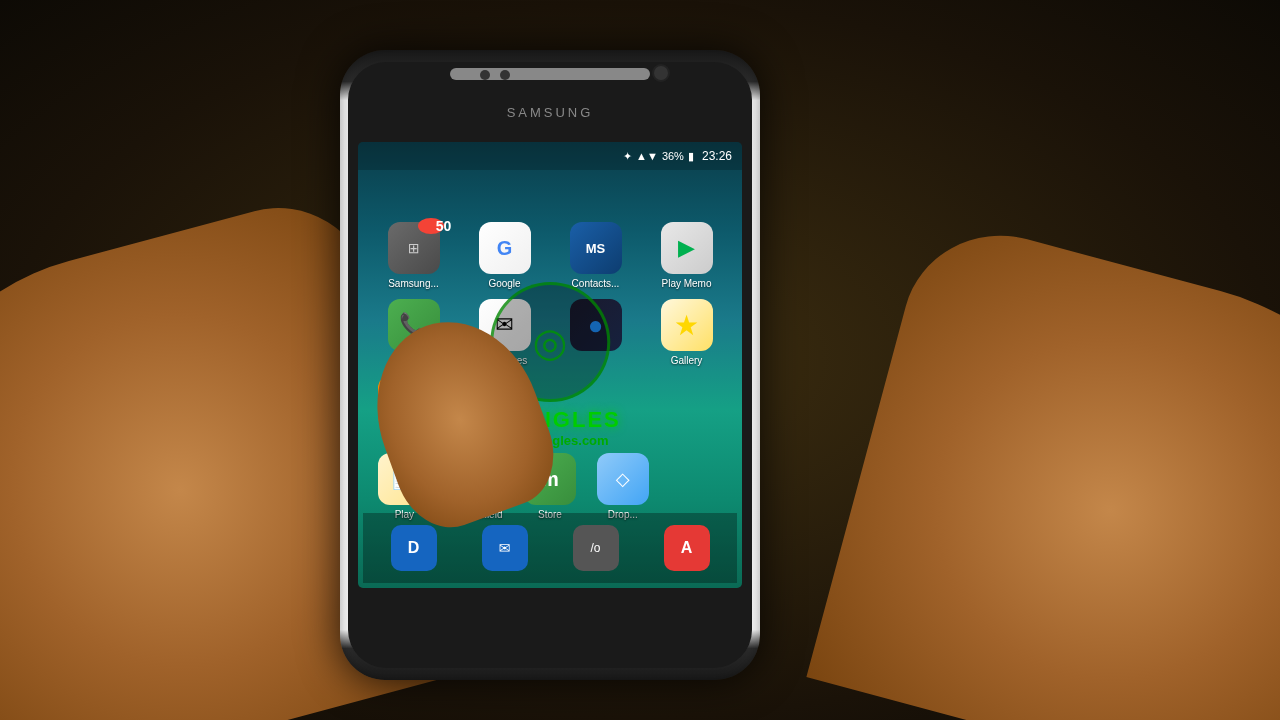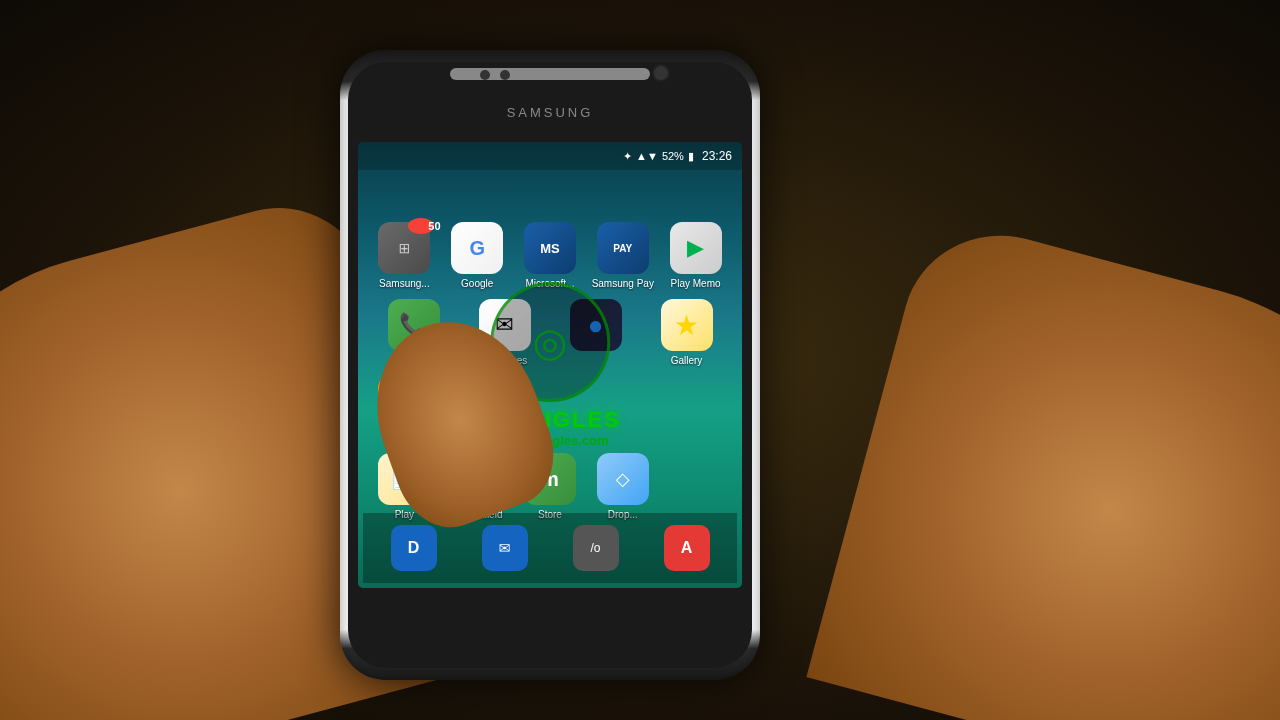--- a/index.html
+++ b/index.html
@@ -332,21 +332,21 @@
       font-size: 20px;
     }
 
     
     .badge {
       position: absolute;
       top: -4px;
       right: -4px;
       background: #f44336;
       color: white;
-      font-size: 11px;
+      font-size: 14px;
       width: 21px;
       height: 16px;
       border-radius: 50%;
       display: flex;
       align-items: center;
       justify-content: center;
       font-weight: bold;
       padding-left: 26px;
     }
 
@@ -379,21 +379,21 @@
     <div class="samsung-text">SAMSUNG</div>
 
     <div class="phone-inner">
 
       <div class="screen">
 
         <div class="status-bar">
           <div class="status-icons">
             <span class="status-icon">✦</span>
             <span class="status-icon">▲▼</span>
-            <span class="status-icon">52%</span>
+            <span class="status-icon">36%</span>
             <span class="status-icon">▮</span>
             <span class="status-time">23:26</span>
           </div>
         </div>
 
 
         <div class="app-grid">
 
           <div class="app-row">
             <div class="app-item">
@@ -406,27 +406,21 @@
             <div class="app-item">
               <div class="app-icon google-apps" style="background:linear-gradient(135deg,#fff,#f0f0f0);">
                 <span style="font-size:20px;font-weight:bold;color:#4285f4;">G</span>
               </div>
               <span class="app-label">Google</span>
             </div>
             <div class="app-item">
               <div class="app-icon microsoft">
                 <span style="font-size:13px;color:white;font-weight:bold;">MS</span>
               </div>
-              <span class="app-label">Microsoft...</span>
-            </div>
-            <div class="app-item">
-              <div class="app-icon samsung-pay">
-                <span style="font-size:10px;color:white;font-weight:bold;">PAY</span>
-              </div>
-              <span class="app-label">Samsung Pay</span>
+              <span class="app-label">Contacts...</span>
             </div>
             <div class="app-item">
               <div class="app-icon play-store" style="background:linear-gradient(135deg,#e8e8e8,#ccc);">
                 <span style="font-size:22px;color:#00b04f;">▶</span>
               </div>
               <span class="app-label">Play Memo</span>
             </div>
           </div>
 
           <div class="app-row">

